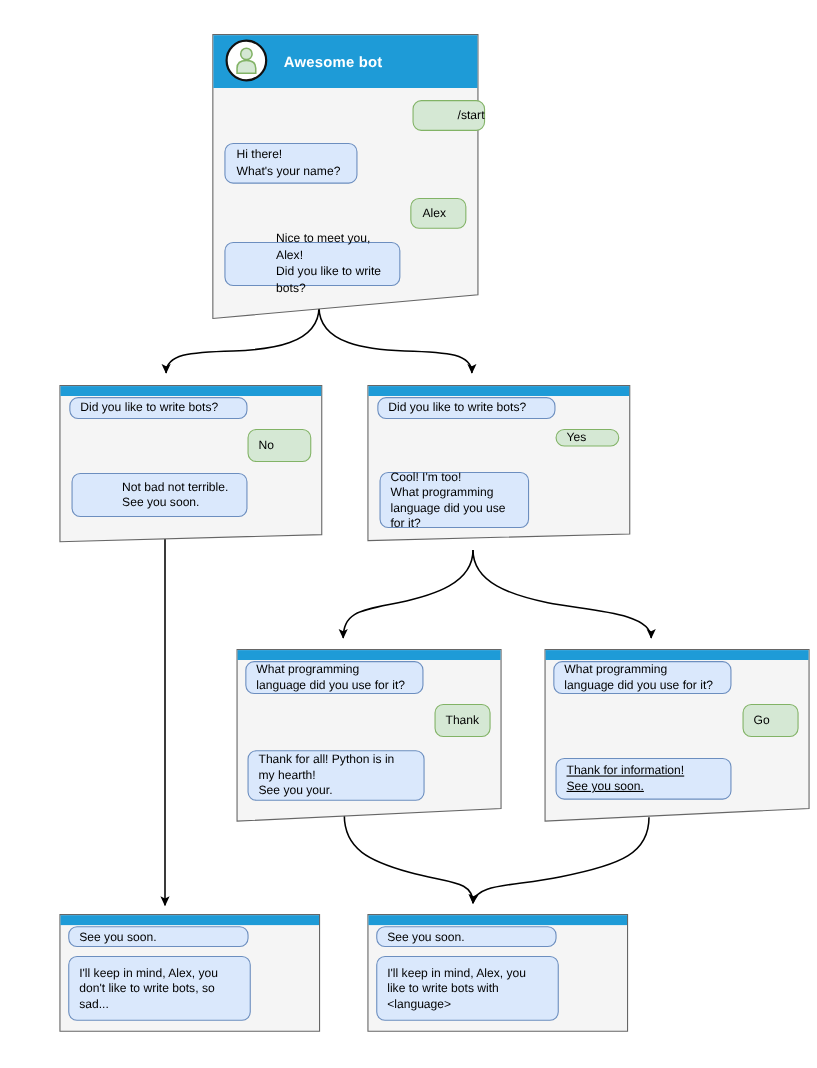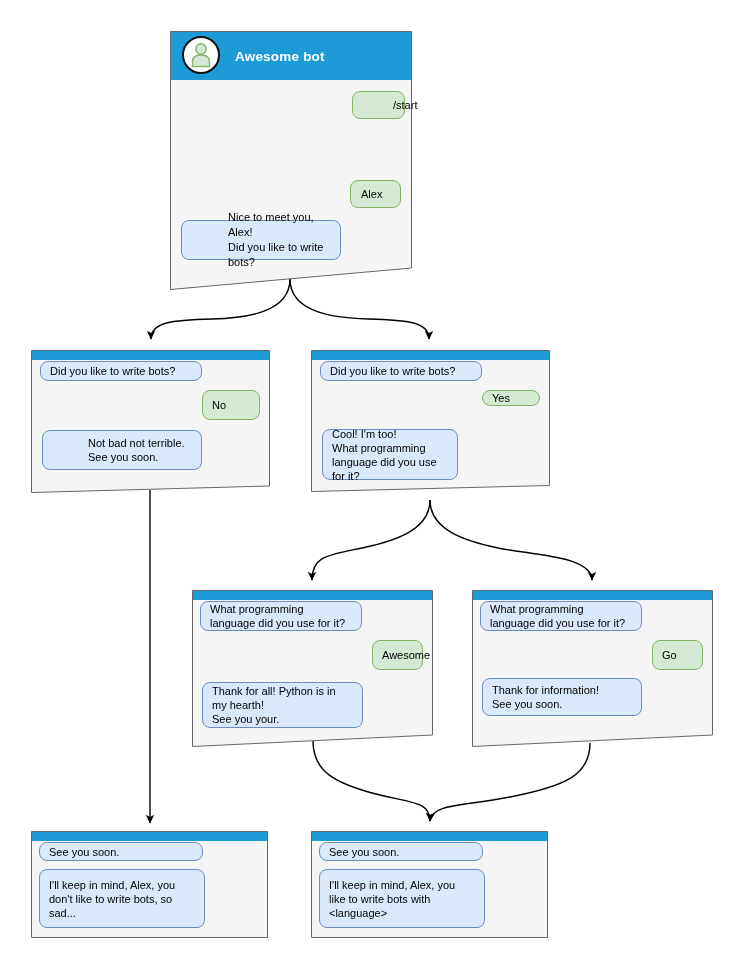--- a/index.html
+++ b/index.html
@@ -12,21 +12,21 @@
     --user-bubble-border:#82b366;
     --text-color:#000000;
     --arrow-color:#000000;
   }
   html,body{margin:0;padding:0;background:#ffffff;}
   .canvas{
     position:relative;width:743px;height:971px;background:#ffffff;overflow:hidden;
     font-family:"Liberation Sans","DejaVu Sans",sans-serif;color:var(--text-color);
   }
   .connectors{position:absolute;left:0;top:0;width:743px;height:971px;pointer-events:none;}
-  .win{position:absolute;}
+  .win{position:absolute;margin-left:23px;}
   .win .shape{position:absolute;left:0;top:0;overflow:visible;}
   .main-header{
     position:absolute;left:1px;right:1px;top:1px;height:48px;
     background:var(--header-blue);display:flex;align-items:center;
   }
   .mini-header{
     position:absolute;left:1px;right:1px;top:1px;height:9px;
     background:var(--header-blue);
   }
   .avatar{
@@ -75,21 +75,23 @@
     </svg>
     <div class="main-header">
       <div class="avatar">
         <svg width="30" height="30" viewBox="0 0 30 30">
           <circle cx="15" cy="9" r="5.2" fill="#d5e8d4" stroke="#82b366" stroke-width="1.4"></circle>
           <path d="M6.5,26.5 L6.5,22 C6.5,16.5 10,15 15,15 C20,15 23.5,16.5 23.5,22 L23.5,26.5 Z" fill="#d5e8d4" stroke="#82b366" stroke-width="1.4"></path>
         </svg>
       </div>
       <div class="win-title">Awesome bot</div>
     </div>
-    <div class="bubble user roomy" style="left:182px;top:60px;width:53px;height:28px;padding-left:40px;">/start</div>
+    <div class="bubble user roomy" style="left:182px;top:60px;width:66px;height:28px;padding-left:40px;">/start</div>
+    <div class="bubble bot roomy" style="left:11px;top:99px;width:121px;height:37px;">Hi there!
+What's your name?</div>
     <div class="bubble user roomy" style="left:180px;top:149px;width:51px;height:28px;text-align:center;">Alex</div>
     <div class="bubble bot roomy" style="left:11px;top:189px;width:160px;height:40px;padding-left:46px;">Nice to meet you, Alex!
 Did you like to write bots?</div>
   </div>
 
   <div class="win" style="left:31px;top:350px;width:239px;height:143px;">
     <svg class="shape" width="239" height="143" viewBox="0 0 239 143">
       <path d="M0.5,0.5 H238.5 V136 L0.5,142.5 Z" fill="#f5f5f5" stroke="#666666" stroke-width="1"></path>
     </svg>
     <div class="mini-header"></div>
@@ -111,35 +113,35 @@
 language did you use for it?</div>
   </div>
 
   <div class="win" style="left:192px;top:590px;width:241px;height:157px;">
     <svg class="shape" width="241" height="157" viewBox="0 0 241 157">
       <path d="M0.5,0.5 H240.5 V145 L0.5,156.5 Z" fill="#f5f5f5" stroke="#666666" stroke-width="1"></path>
     </svg>
     <div class="mini-header"></div>
     <div class="bubble bot" style="left:8px;top:11px;width:162px;height:30px;">What programming
 language did you use for it?</div>
-    <div class="bubble user" style="left:180px;top:50px;width:51px;height:30px;">Awesome</div>
+    <div class="bubble user" style="left:180px;top:50px;width:51px;height:30px;">Thank</div>
     <div class="bubble bot" style="left:10px;top:92px;width:161px;height:46px;">Thank for all! Python is in
 my hearth!
 See you your.</div>
   </div>
 
   <div class="win" style="left:472px;top:590px;width:241px;height:157px;">
     <svg class="shape" width="241" height="157" viewBox="0 0 241 157">
       <path d="M0.5,0.5 H240.5 V145 L0.5,156.5 Z" fill="#f5f5f5" stroke="#666666" stroke-width="1"></path>
     </svg>
     <div class="mini-header"></div>
     <div class="bubble bot" style="left:8px;top:11px;width:162px;height:30px;">What programming
 language did you use for it?</div>
     <div class="bubble user" style="left:180px;top:50px;width:51px;height:30px;text-align:right;">Go</div>
-    <div class="bubble bot" style="left:10px;top:88px;width:160px;height:38px;">Thank for information!
+    <div class="bubble bot" style="left:10px;top:99px;width:160px;height:38px;text-decoration:underline;">Thank for information!
 See you soon.</div>
   </div>
 
   <div class="win" style="left:31px;top:831px;width:237px;height:107px;">
     <svg class="shape" width="237" height="107" viewBox="0 0 237 107">
       <path d="M0.5,0.5 H236.5 V106.5 H0.5 Z" fill="#f5f5f5" stroke="#666666" stroke-width="1"></path>
     </svg>
     <div class="mini-header"></div>
     <div class="bubble bot" style="left:8px;top:11px;width:164px;height:19px;">See you soon.</div>
     <div class="bubble bot" style="left:8px;top:38px;width:166px;height:59px;">I'll keep in mind, Alex, you

